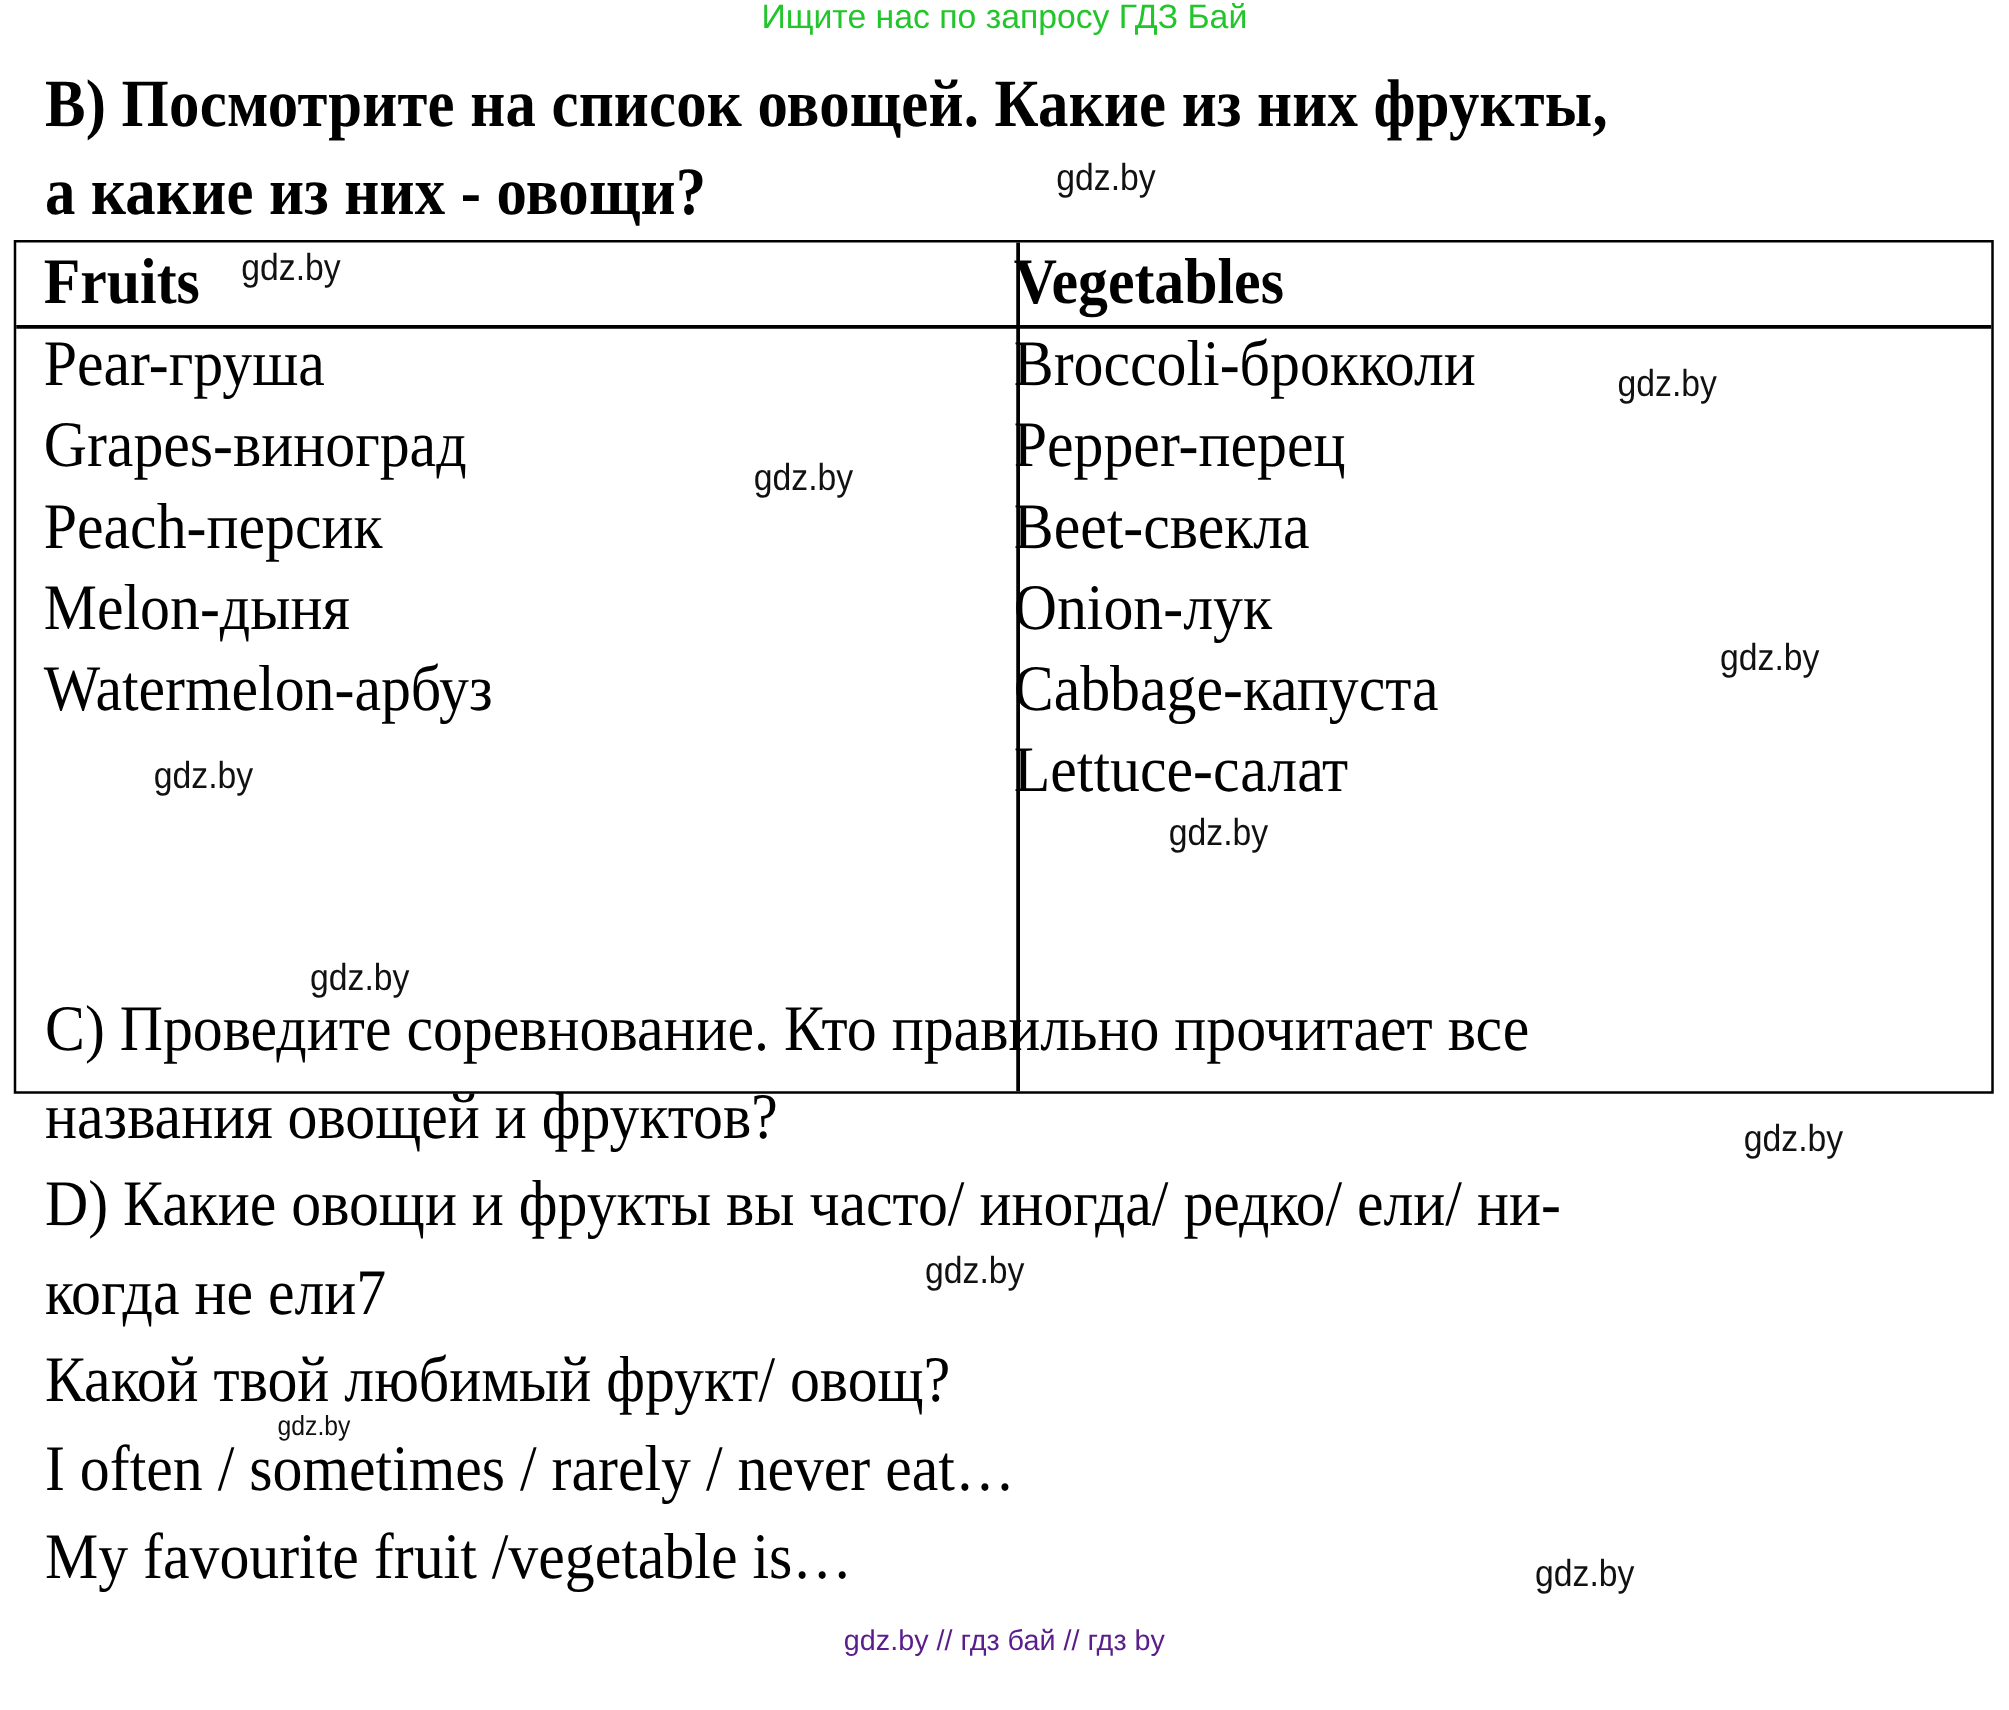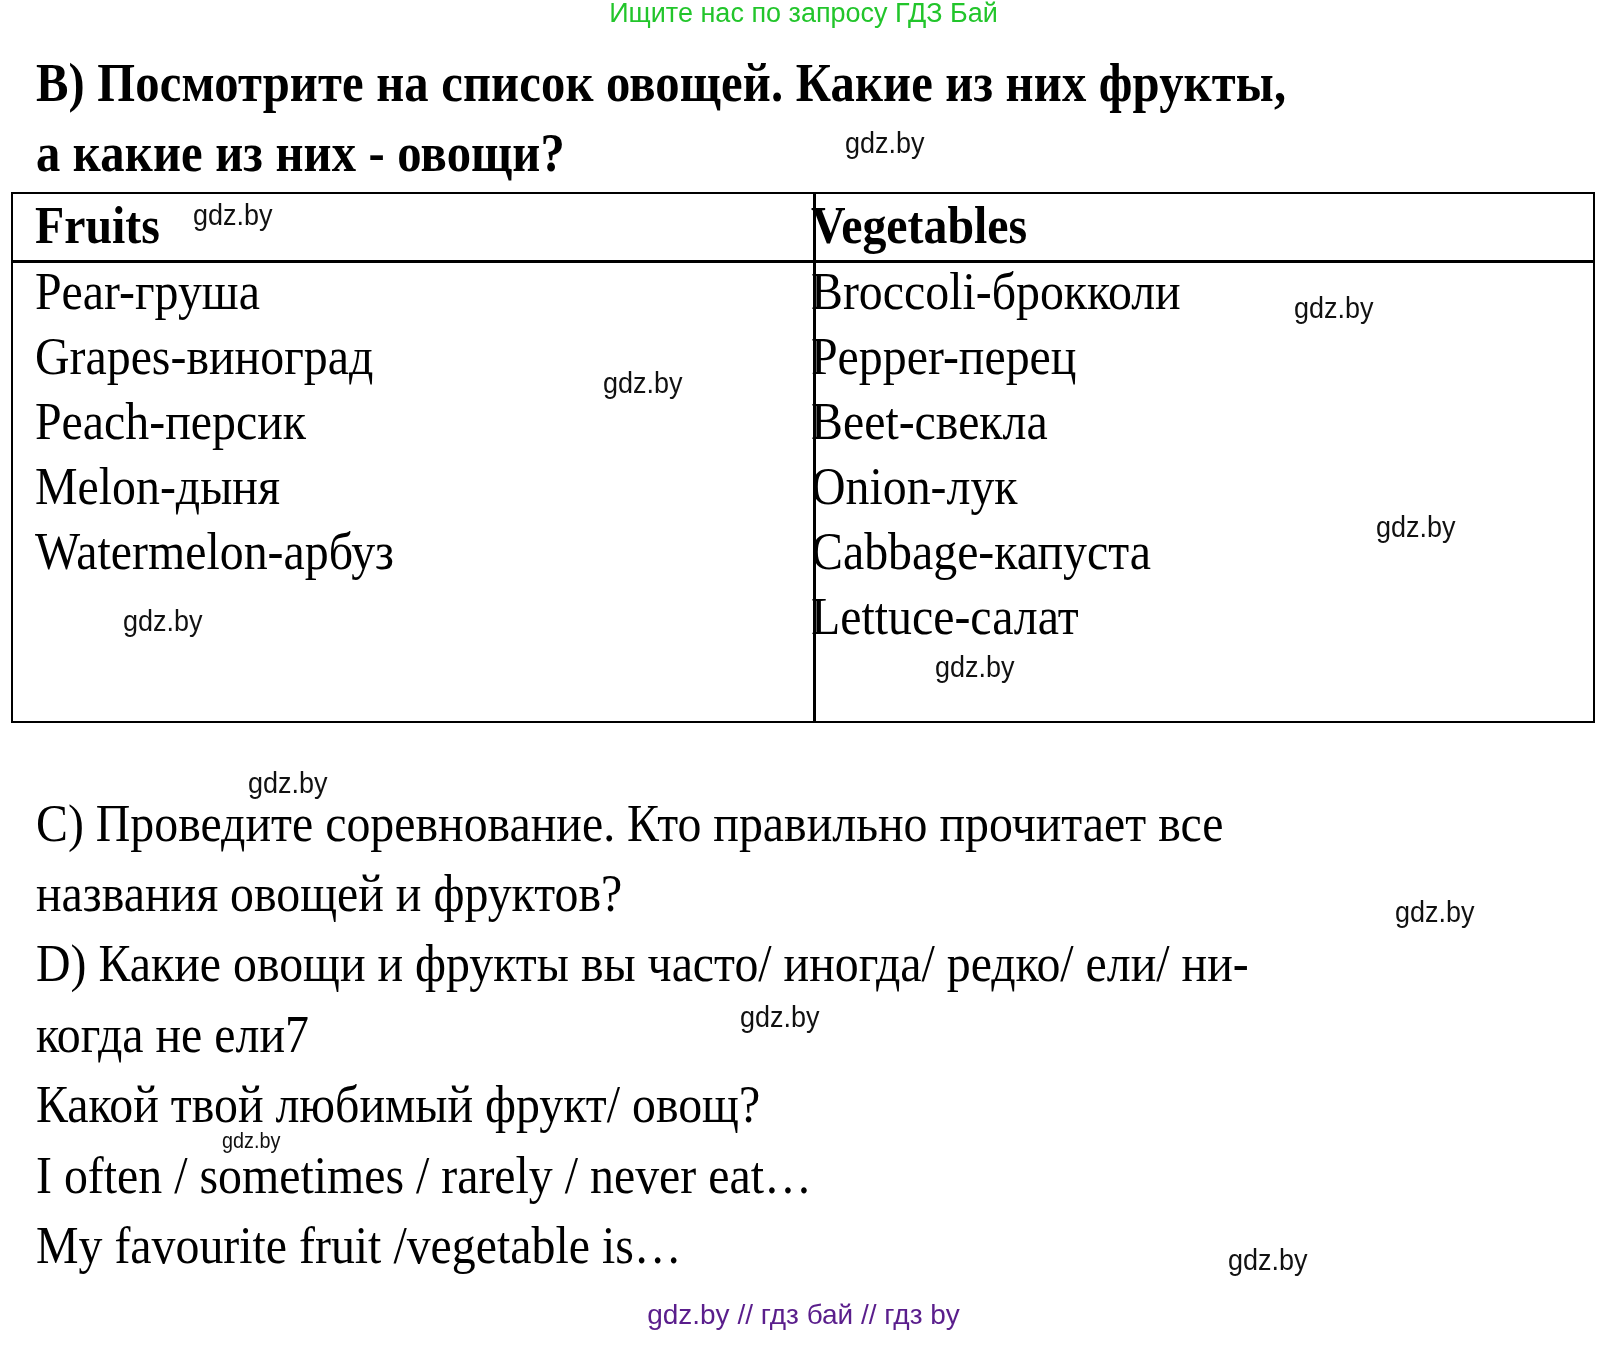--- a/index.html
+++ b/index.html
@@ -8,28 +8,28 @@
     .sans { font-family: "Liberation Sans", "DejaVu Sans", sans-serif; }
     .abs { position: absolute; white-space: nowrap; }
 
     .top-banner { left: 0; width: 1607px; top: -2px; text-align: center; font-size: 27px; color: #22c52b; }
     .heading { left: 36px; font-size: 54px; font-weight: bold; transform: scaleX(0.9); transform-origin: left center; letter-spacing: 0.2px; }
     .h1 { top: 52px; }
     .h2 { top: 122px; }
 
     .wm { font-size: 30px; color: #111; transform: scaleX(0.9); transform-origin: left center; }
 
-    .table { position: absolute; left: 11px; top: 192px; width: 1584px; height: 531px; border: 2.5px solid #000; box-sizing: border-box; }
+    .table { position: absolute; left: 11px; top: 192px; width: 1584px; height: 683px; border: 2.5px solid #000; box-sizing: border-box; }
     .table .vline { position: absolute; left: 800px; top: 0; bottom: 0; width: 2.5px; background: #000; }
     .table .hline { position: absolute; left: 0; right: 0; top: 66px; height: 2.5px; background: #000; }
     .col-head { font-size: 52px; font-weight: bold; transform: scaleX(0.92); transform-origin: left center; }
     .cell { font-size: 52px; transform: scaleX(0.92); transform-origin: left center; }
 
     .para { left: 36px; font-size: 52px; transform: scaleX(0.92); transform-origin: left center; }
-    .footer-wm { left: 0; width: 1607px; top: 1325px; text-align: center; font-size: 28px; color: #5a1e8c; }
+    .footer-wm { left: 0; width: 1607px; top: 1325px; text-align: center; font-size: 23px; color: #5a1e8c; }
   </style>
 </head>
 <body>
 
 <div class="abs sans top-banner">Ищите нас по запросу ГДЗ Бай</div>
 
 <div class="abs serif heading h1">B) Посмотрите на список овощей.  Какие из них фрукты,</div>
 <div class="abs serif heading h2">а какие из них - овощи?</div>
 <div class="abs sans wm" style="left:845px; top:126px;">gdz.by</div>
 

